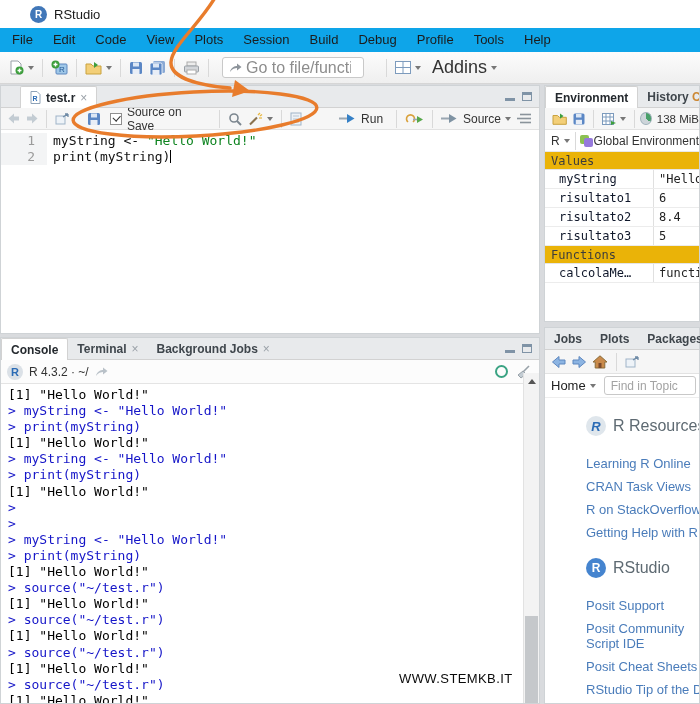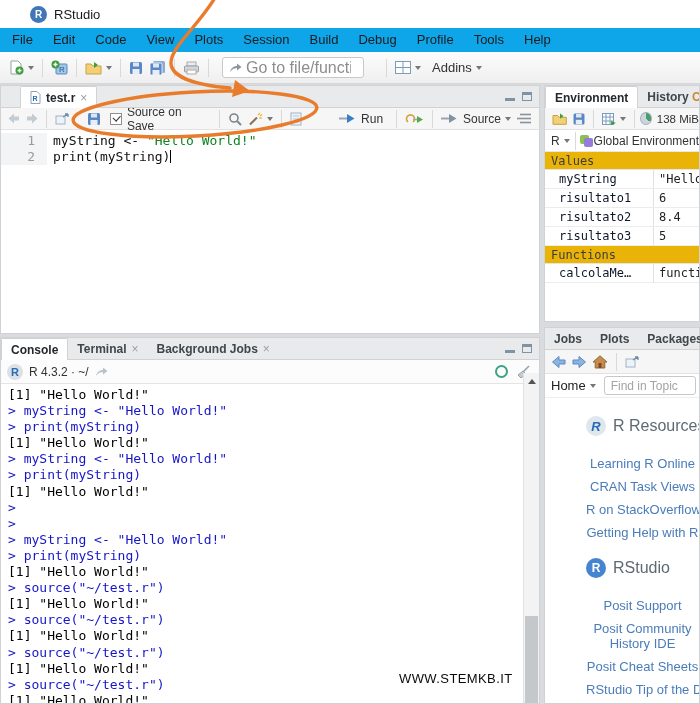--- a/index.html
+++ b/index.html
@@ -15,21 +15,21 @@
   .menu-item { font-size:13px; color:#1c1c1c; padding:4px 10px; }
 
   .main-toolbar { position:absolute; left:0; top:52px; width:700px; height:32px; background:linear-gradient(#fcfcfc,#efefef); border-bottom:1px solid #d6d6d6; display:flex; align-items:center; padding-left:6px; }
   .tbtn { display:flex; align-items:center; margin:0 3px; }
   .vsep { width:1px; height:18px; background:#d9d9d9; margin:0 5px; }
   .caret { width:0; height:0; border-left:3.5px solid transparent; border-right:3.5px solid transparent; border-top:4px solid #777; margin-left:4px; }
   .goto-box { position:relative; width:142px; height:21px; background:#fff; border:1px solid #c9c9c9; border-radius:3px; margin:0 8px; display:flex; align-items:center; }
   .goto-box svg { margin:0 4px 0 6px; }
   .goto-box input { border:none; outline:none; width:105px; font-size:16px; color:#000000; font-family:"Liberation Sans",sans-serif; background:transparent; }
   .goto-box input::placeholder { color:#8d8d8d; }
-  .tool-label { font-size:13px; color:#333; }
+  .tool-label { font-size:18px; color:#333; }
 
   
   .pane { position:absolute; background:#fff; border:1px solid #cfd3d6; }
   #source-pane  { left:0;   top:85px;  width:540px; height:249px; }
   #console-pane { left:0;   top:337px; width:540px; height:367px; }
   #env-pane     { left:544px; top:85px;  width:156px; height:237px; }
   #help-pane    { left:544px; top:327px; width:156px; height:377px; }
 
   .tabstrip { position:relative; height:22px; background:#e8eaec; border-bottom:1px solid #d2d2d2; display:flex; align-items:stretch; }
   .tab { display:flex; align-items:center; gap:5px; padding:0 9px; font-size:12px; font-weight:bold; color:#3f464c; }
@@ -86,21 +86,21 @@
   
   .help-nav { height:24px; display:flex; align-items:center; padding-left:6px; border-bottom:1px solid #eee; }
   .help-nav .home { font-size:13px; color:#222; display:flex; align-items:center; }
   .help-search { width:92px; height:19px; border:1px solid #c8c8c8; border-radius:3px; margin-left:8px; font-size:12px; padding-left:6px; color:#333; outline:none; font-family:"Liberation Sans",sans-serif; }
   .help-search::placeholder { color:#a3a3a3; }
   .help-content { padding-left:41px; overflow:hidden; }
   .help-h { display:flex; align-items:center; gap:7px; margin-top:16px; height:24px; white-space:nowrap; }
   .help-h .title { font-size:16px; color:#5e6a72; }
   .logo-r { width:20px; height:20px; border-radius:50%; background:#dfe6ec; color:#2a6bb5; font-size:13px; font-style:italic; display:inline-flex; align-items:center; justify-content:center; font-weight:bold; flex:none; }
   .logo-rstudio { width:20px; height:20px; border-radius:50%; background:#4584cf; color:#fff; font-size:12px; display:inline-flex; align-items:center; justify-content:center; font-weight:bold; flex:none; }
-  .help-links { margin-top:18px;text-align:center; }
+  .help-links { margin-top:18px; }
   .help-link { font-size:13px; line-height:15px; color:#4a7cba; margin-bottom:8px; white-space:nowrap; }
   .help-link .wrapline { display:block; }
 
   
   #overlay { position:absolute; left:0; top:0; z-index:60; pointer-events:none; }
   #watermark { position:absolute; left:399px; top:671px; z-index:40; font-size:13px; color:#0a0a0a; letter-spacing:0.4px; }
 </style>
 </head>
 <body>
 
@@ -521,21 +521,21 @@
         <div class="help-h">
           <span class="logo-rstudio">R</span>
           <span class="title">RStudio</span>
         </div>
         <div class="help-links">
           <div class="help-link">
             <span class="wrapline">Posit Support</span>
           </div>
           <div class="help-link">
             <span class="wrapline">Posit Community</span>
-            <span class="wrapline">History IDE</span>
+            <span class="wrapline">Script IDE</span>
           </div>
           <div class="help-link">
             <span class="wrapline">Posit Cheat Sheets</span>
           </div>
           <div class="help-link">
             <span class="wrapline">RStudio Tip of the Day</span>
           </div>
         </div>
       </div>
     </div>

